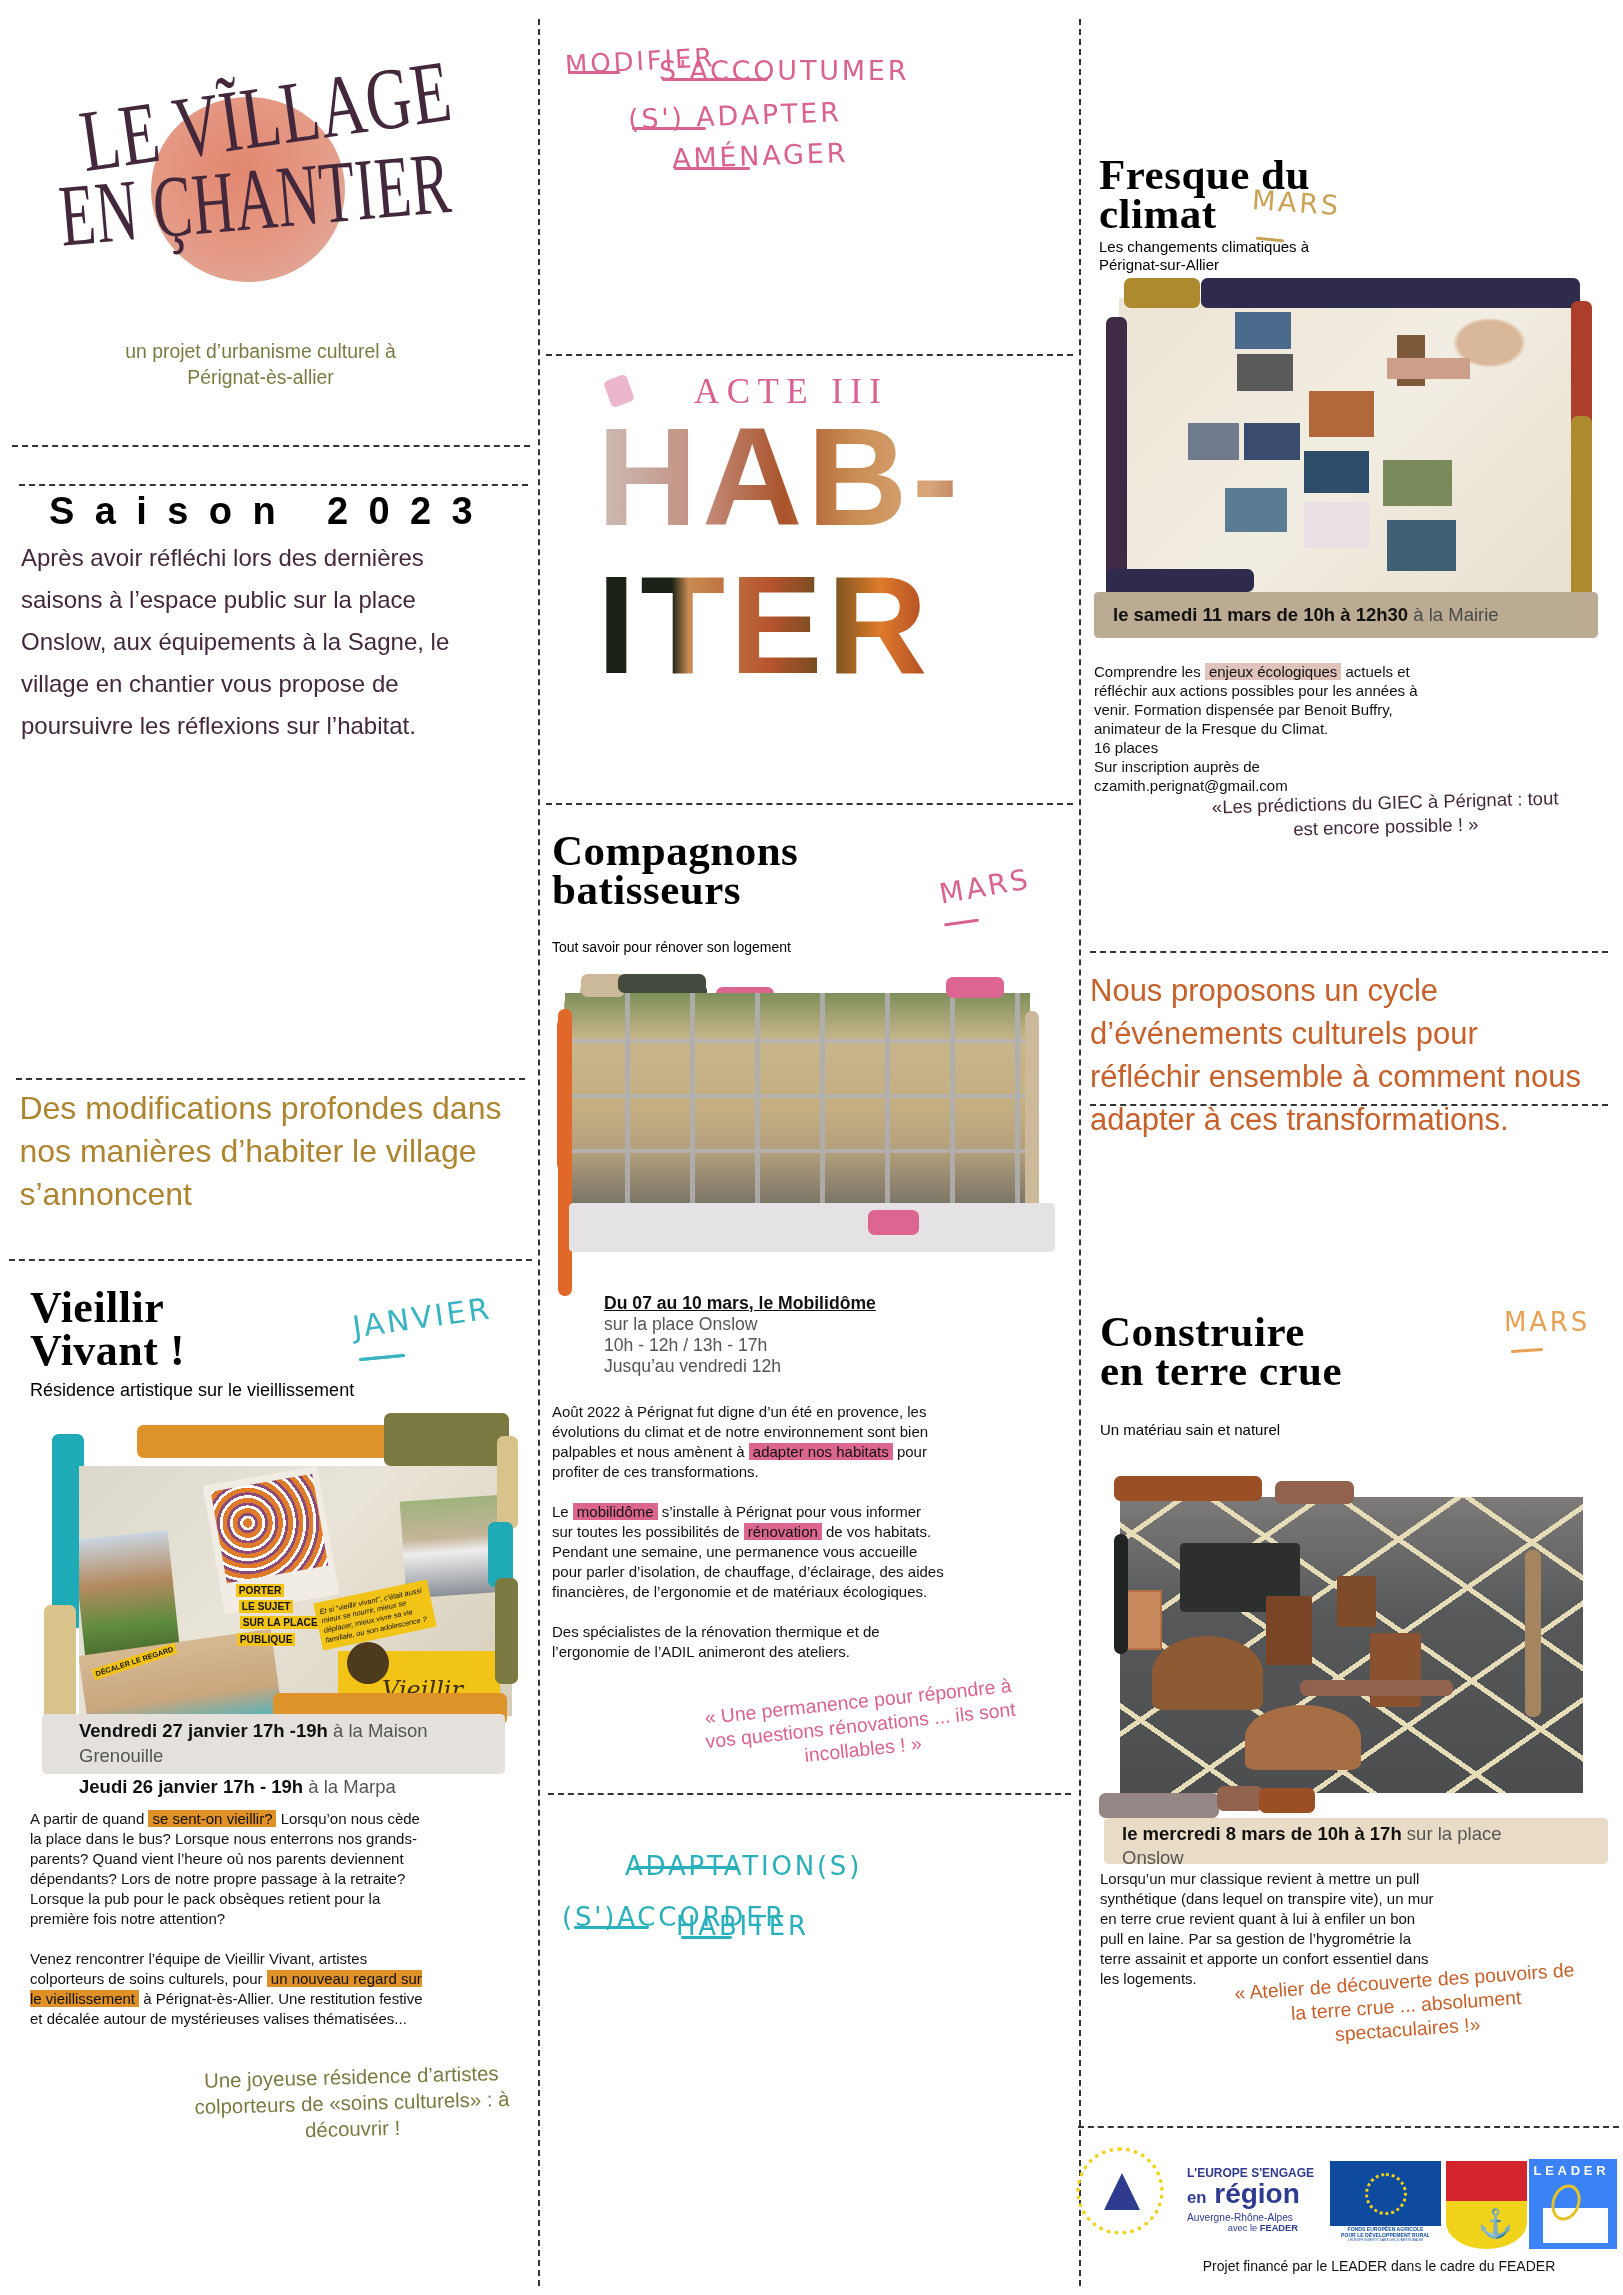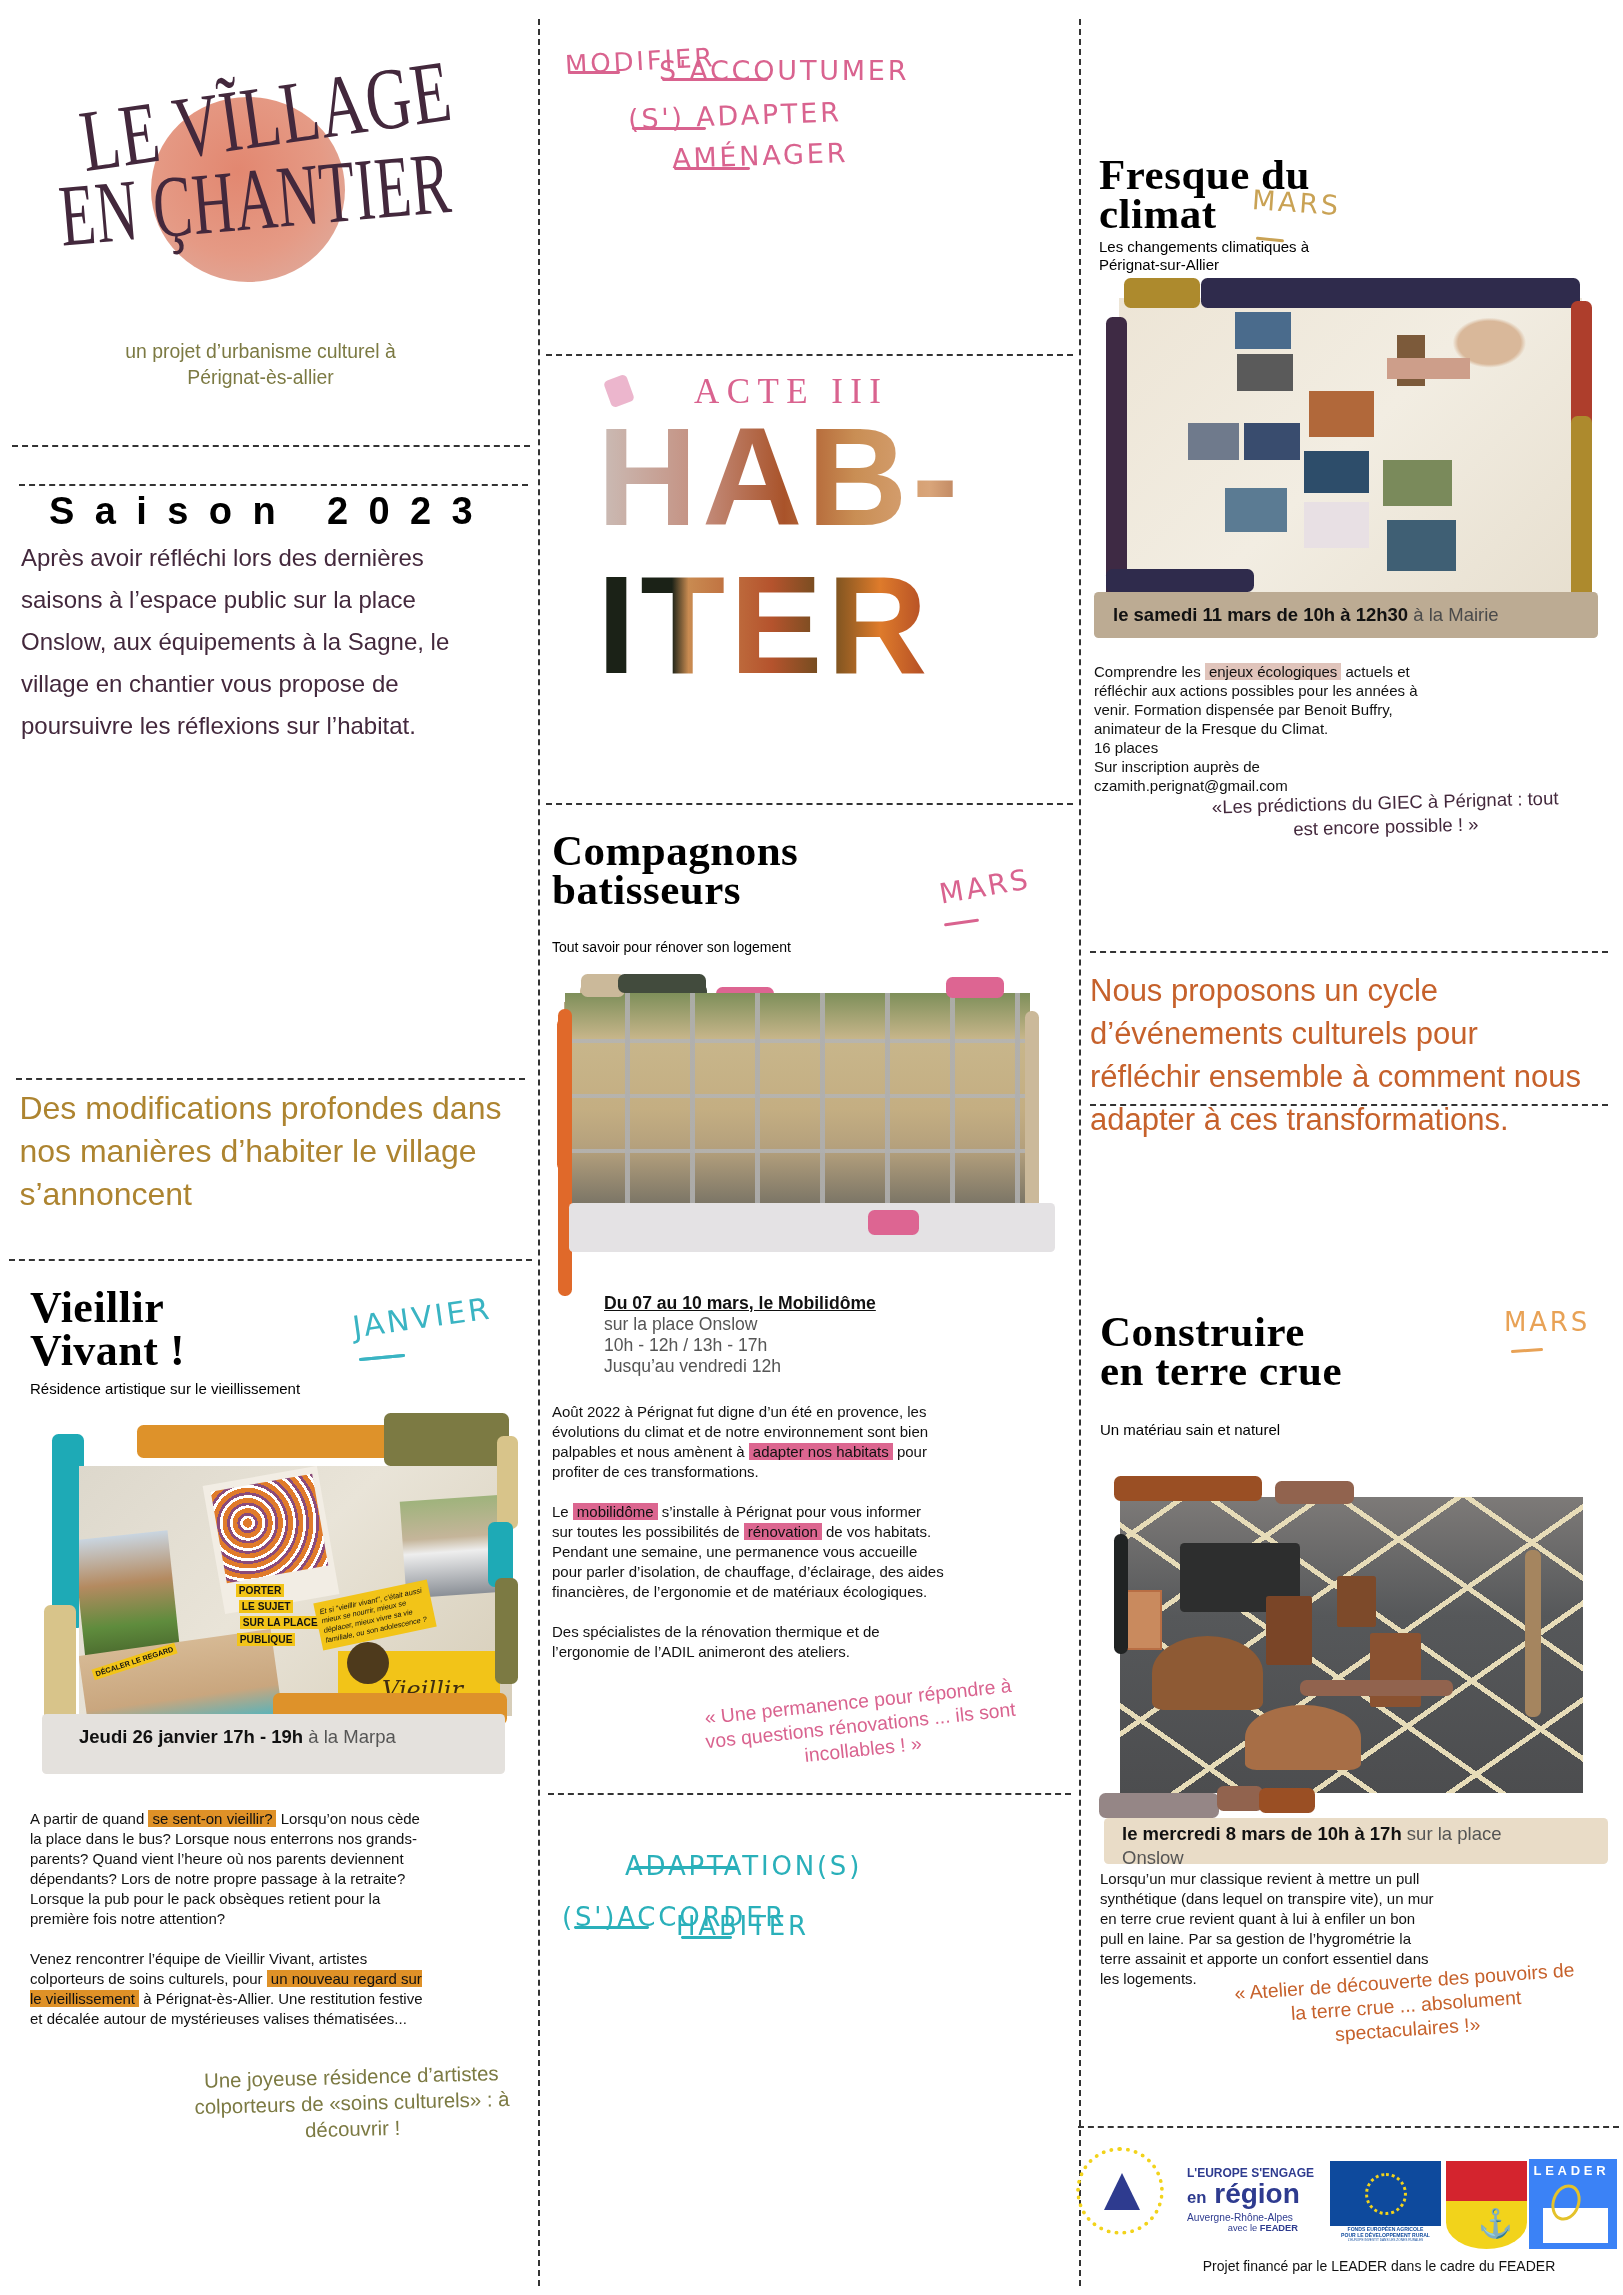--- a/index.html
+++ b/index.html
@@ -50,21 +50,21 @@
 <div class="abs" style="left:49px; top:490px; width:463px; font-size:38px; font-weight:bold; letter-spacing:20.4px; color:#000; white-space:nowrap;">Saison 2023</div>
 
 <div class="abs" style="left:21px; top:537px; width:472px; font-size:24px; line-height:42px; color:#43283c;">Après avoir réfléchi lors des dernières saisons à l’espace public sur la place Onslow, aux équipements à la Sagne, le village en chantier vous propose de poursuivre les réflexions sur l’habitat.</div>
 
 <div class="abs" style="left:19.4px; top:1087px; width:500px; font-size:32px; line-height:43px; color:#ad8430;">Des modifications profondes dans nos manières d’habiter le village s’annoncent</div>
 
 <div class="abs serif-title" style="left:30px; top:1286px; font-size:44px; line-height:43px;">
   <div>Vieillir</div>
   <div>Vivant !</div>
 </div>
-<div class="abs" style="left:30px; top:1380px; font-size:15px; color:#000;">Résidence artistique sur le vieillissement</div>
+<div class="abs" style="left:30px; top:1380px; font-size:18px; color:#000;">Résidence artistique sur le vieillissement</div>
 <div class="abs hand" style="left:352px; top:1300px; font-size:30px; color:#3ab4c3; transform: rotate(-8deg);">JANVIER</div>
 <div class="hand-ul" style="left:359px; top:1356px; width:46px; width:46px; background:#3ab4c3; width:46px; transform: rotate(-5deg); width:46px;"></div>
 <div class="hand-ul" style="left:359px; top:1356px; width:46px; background:#3ab4c3; transform: rotate(-5deg); width:46px;"></div>
 
 <div class="abs" style="left:44px; top:1411px; width:490px; height:324px;">
   <div class="brush" style="left:93px; top:14px; width:305px; height:33px; background:#de922a;"></div>
   <div class="brush" style="left:340px; top:2.3px; width:125px; height:53px; background:#7c7a43;"></div>
   <div class="brush" style="left:8.3px; top:23px; width:32px; height:194px; background:#1eaab6;"></div>
   <div class="brush" style="left:0px; top:194px; width:32px; height:130px; background:#d8c48a;"></div>
   <div class="photo" style="left:35px; top:55px; width:433px; height:250px; background: linear-gradient(135deg, #ddd8cc 0%, #e9e4d8 45%, #d6cdb8 100%);">
@@ -86,20 +86,21 @@
       <div class="abs" style="left:44px; top:25.4px; font-size:24px; font-style:italic; color:#3f2d12; font-family:'DejaVu Serif', serif;">Vieillir Vivant !</div>
     </div>
   </div>
   <div class="brush" style="left:453px; top:25.4px; width:21px; height:93px; background:#d8c48a;"></div>
   <div class="brush" style="left:444px; top:111px; width:25.4px; height:65px; background:#1eaab6;"></div>
   <div class="brush" style="left:451px; top:167px; width:23px; height:106px; background:#7c7a43;"></div>
   <div class="brush" style="left:229px; top:282px; width:234px; height:32px; background:#de922a;"></div>
 </div>
 <div class="datebox" style="left:42px; top:1714px; width:463px; height:60px; background:#e4e1dd; border-radius:4.6px;"></div>
 <div class="abs" style="left:79px; top:1718px; width:416px; font-size:18.5px; line-height:25px;">
+  <div><span class="date-strong">Vendredi 27 janvier 17h -19h</span><span class="date-light"> à la Maison Grenouille</span></div>
   <div style="margin-top:5.6px;"><span class="date-strong">Jeudi 26 janvier 17h - 19h</span><span class="date-light"> à la Marpa</span></div>
 </div>
 <div class="body-text" style="left:30px; top:1809px; width:398px;">
   <p><span>A partir de quand </span><span class="hl" style="background:#df9127;">se sent-on vieillir?</span><span> Lorsqu’on nous cède la place dans le bus? Lorsque nous enterrons nos grands-parents? Quand vient l’heure où nos parents deviennent dépendants? Lors de notre propre passage à la retraite? Lorsque la pub pour le pack obsèques retient pour la première fois notre attention?</span></p>
   <p style="margin-top:20px;"><span>Venez rencontrer l’équipe de Vieillir Vivant, artistes colporteurs de soins culturels, pour </span><span class="hl" style="background:#df9127;">un nouveau regard sur le vieillissement</span><span> à Pérignat-ès-Allier. Une restitution festive et décalée autour de mystérieuses valises thématisées...</span></p>
 </div>
 <div class="quote" style="left:183px; top:2064px; width:338px; font-size:20.4px; line-height:26px; color:#7c7a43; transform: rotate(-1.5deg);">Une joyeuse résidence d’artistes colporteurs de «soins culturels» : à découvrir !</div>
 
 <div class="abs hand" style="left:565px; top:46px; font-size:26px; color:#d9638f; transform: rotate(-3deg);">MODIFIER</div>
 <div class="hand-ul" style="left:569px; top:71px; width:51px; background:#d9638f;"></div>

